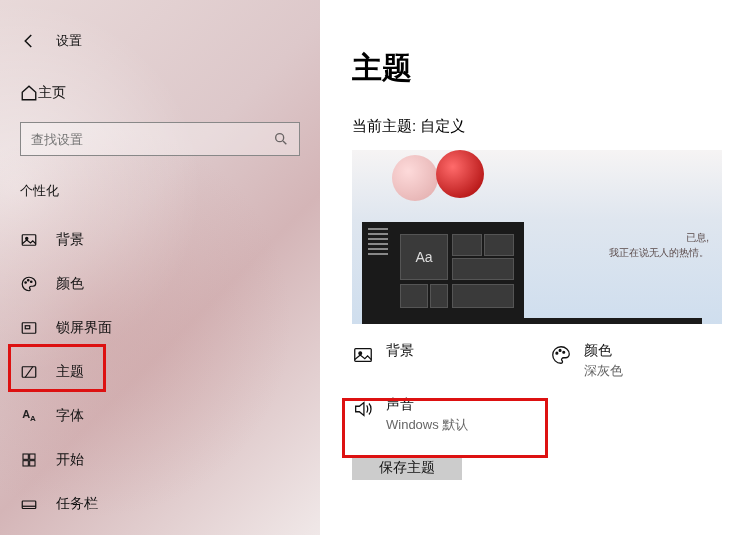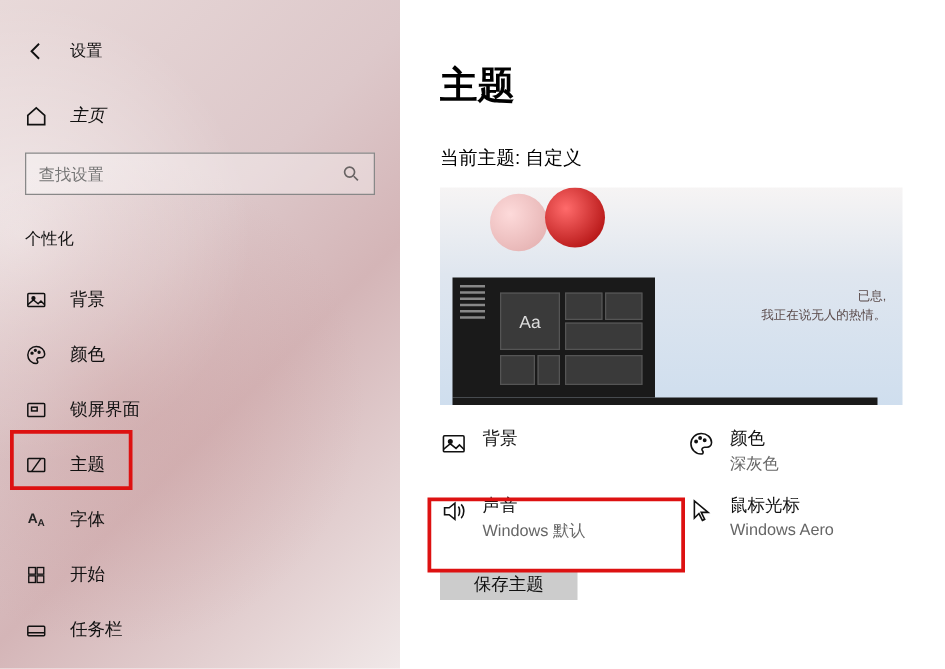--- a/index.html
+++ b/index.html
@@ -11,21 +11,21 @@
   }
   .sidebar::before {
     content: ""; position: absolute; inset: 0;
     background: radial-gradient(circle at 30% 60%, rgba(200,150,150,0.35), transparent 50%),
                 radial-gradient(circle at 5% 35%, rgba(255,255,255,0.5), transparent 40%);
     pointer-events: none;
   }
   .top-bar { display: flex; align-items: center; gap: 18px; padding: 10px 20px 24px 20px; position: relative; z-index: 1; }
   .back-arrow { width: 18px; height: 18px; display: flex; align-items: center; justify-content: center; cursor: pointer; }
   .app-title { font-size: 13px; color: #111; }
-  .home-row { display: flex; align-items: flex-start; gap: 18px; padding: 10px 20px 20px 20px; position: relative; z-index: 1; cursor: pointer; font-style: italic; }
+  .home-row { display: flex; align-items: flex-start; gap: 0; padding: 10px 20px 20px 20px; position: relative; z-index: 1; cursor: pointer; }
   .home-icon { width: 18px; height: 18px; }
   .home-text { font-size: 14px; color: #111; }
   .search-box {
     margin: 0 20px 20px 20px; height: 34px; border: 1px solid #888; background: rgba(255,255,255,0.35);
     display: flex; align-items: center; padding: 0 10px; justify-content: space-between; position: relative; z-index: 1;
   }
   .search-box input { border: none; background: transparent; outline: none; font-size: 13px; color: #555; flex: 1; }
   .search-icon { width: 16px; height: 16px; opacity: 0.7; }
   .category-header { padding: 6px 20px 18px 20px; font-size: 13px; font-weight: normal; color: #111; position: relative; z-index: 1; }
   .nav-list { position: relative; z-index: 1; }
@@ -251,29 +251,18 @@
           <path d="M4 9v6h4l5 4V5L8 9H4z"></path>
           <path d="M16 8c1.5 1.5 1.5 6.5 0 8"></path>
           <path d="M18.5 6c3 3 3 9 0 12"></path>
         </svg>
       </div>
       <div class="topt-text">
         <span class="topt-label">声音</span>
         <span class="topt-value">Windows 默认</span>
       </div>
     </div>
-    <div class="topt">
-      <div class="topt-icon">
-        <svg viewBox="0 0 24 24" width="22" height="22" fill="none" stroke="#111" stroke-width="1.4">
-          <path d="M6 3 L6 18 L10 14 L13 20 L15 19 L12 13 L18 13 Z"></path>
-        </svg>
-      </div>
-      <div class="topt-text">
-        <span class="topt-label">鼠标光标</span>
-        <span class="topt-value">Windows Aero</span>
-      </div>
-    </div>
   </div>
 
   <button class="save-btn">保存主题</button>
 
   <div class="red-box sound-box"></div>
 </div>
 
 </body></html>

